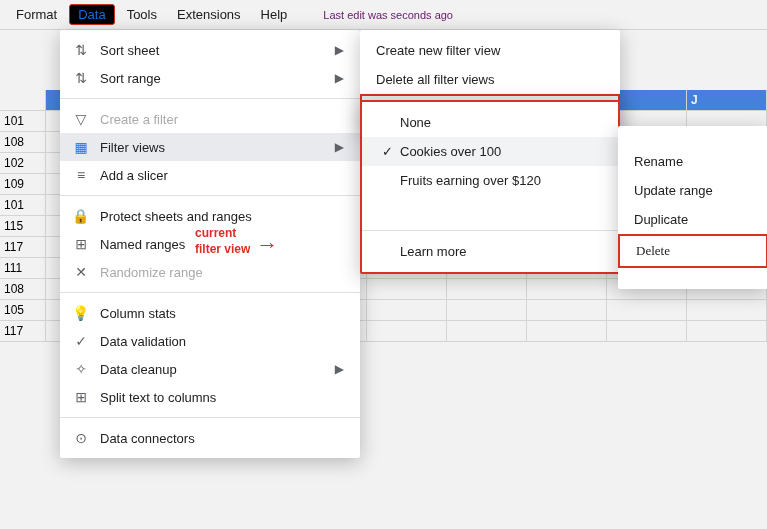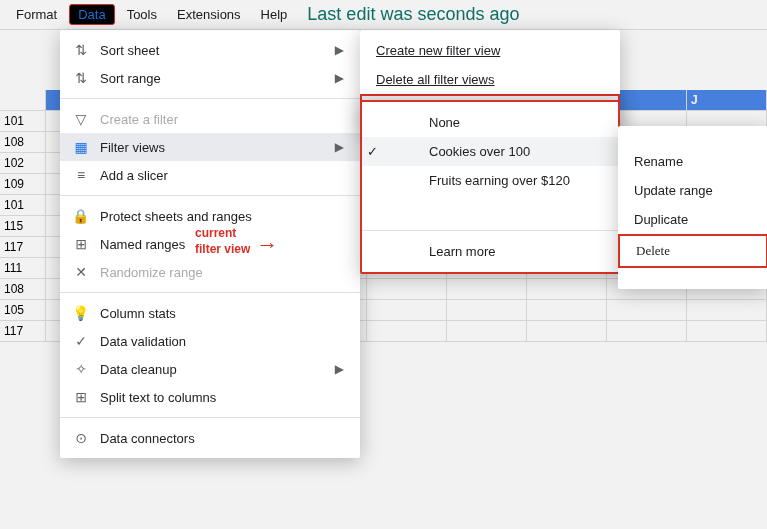--- a/index.html
+++ b/index.html
@@ -38,23 +38,23 @@
       border-radius: 3px;
       font-size: 13px;
       color: #202124;
     }
     .menu-item.active {
       background: #000000;
       border: 1px solid #d93025;
       color: #1a73e8;
     }
     .last-edit {
-      margin-left: 8px;
-      color: #0f766e;
-      font-size: 18px;
+      margin-left: 24px;
+      color: #701a75;
+      font-size: 11px;
     }
 
     
     .toolbar {
       display: flex;
       align-items: center;
       height: 40px;
       background: #fff;
       border-bottom: 1px solid #e0e0e0;
       padding: 0 8px;
@@ -174,45 +174,43 @@
       z-index: 101;
       padding: 6px 0;
     }
     .submenu-item {
       display: flex;
       align-items: center;
       padding: 7px 16px;
       cursor: pointer;
       color: #202124;
       position: relative;
-      text-decoration: underline;
     }
     .submenu-item.active-item { background: #e8eaed; }
     .submenu-item .item-label { flex: 1; }
     .submenu-item .arrow { color: #5f6368; font-size: 12px; }
 
     
     .fvo-submenu {
       position: absolute;
       top: 100px;
       left: 360px;
       width: 260px;
       background: #fff;
       box-shadow: 0 4px 20px rgba(0,0,0,0.25);
       border-radius: 2px;
       z-index: 101;
       padding: 6px 0;
       border: 2px solid #d93025;
     }
     .fvo-item {
       display: flex;
-      padding: 7px 5px;
+      padding: 7px 20px;
       cursor: pointer;
       color: #202124;
-      gap: 44px;
     }
     .fvo-item .checkmark {
       width: 18px;
       color: #202124;
       font-size: 13px;
     }
     .fvo-item .item-label { flex: 1; }
 
     
     .rename-submenu {

